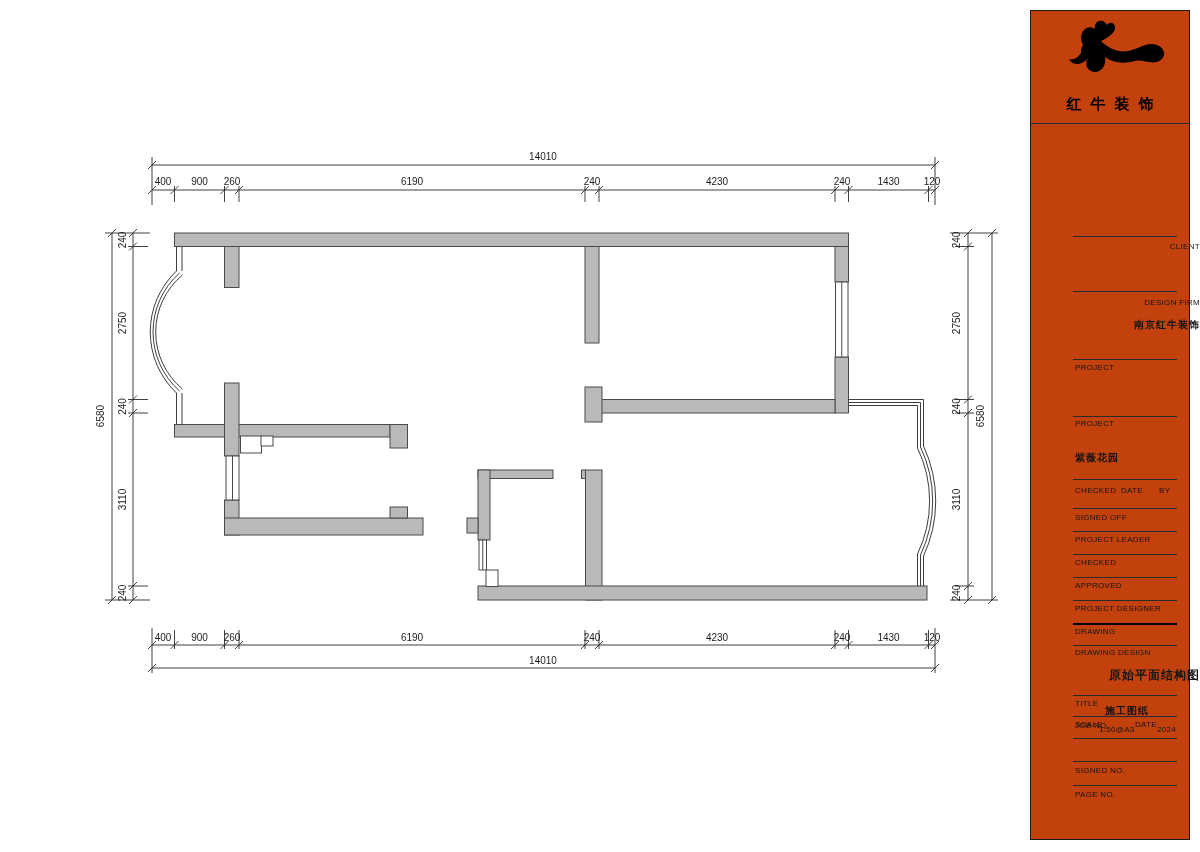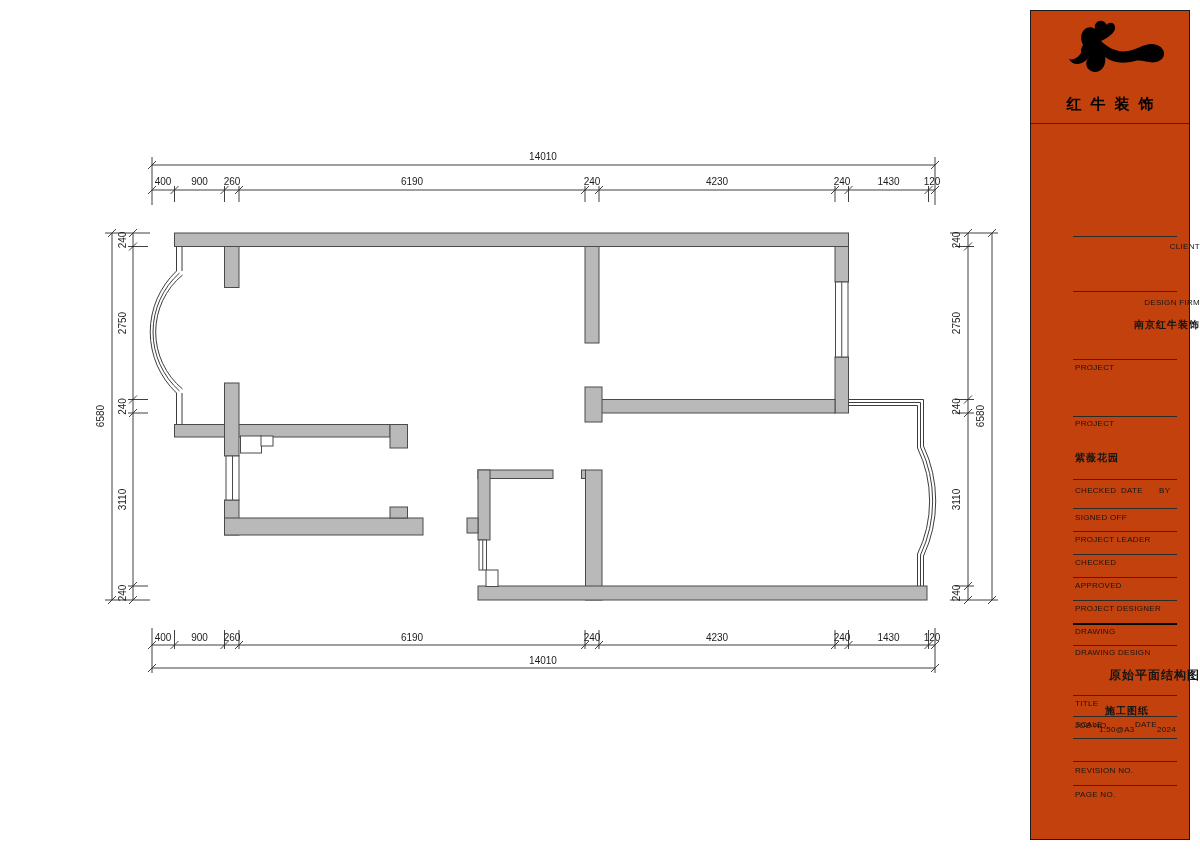--- a/index.html
+++ b/index.html
@@ -212,19 +212,19 @@
     <div class="hline" style="top:705px"></div>
     <div class="tb-label" style="left:44px;top:709px">SCALE</div>
     <div class="tb-label" style="left:68px;top:714px">1:50@A3</div>
     <div class="tb-label" style="left:104px;top:709px">DATE</div>
     <div class="tb-label" style="left:126px;top:714px">2024</div>
 
     <div class="hline" style="top:727px"></div>
     <div class="tb-label" style="left:44px;top:710px">JOB NO.</div>
 
     <div class="hline" style="top:750px"></div>
-    <div class="tb-label" style="left:44px;top:755px">REVISION NO.</div>
+    <div class="tb-label" style="left:44px;top:755px">SIGNED NO.</div>
 
     <div class="hline" style="top:774px"></div>
     <div class="tb-label" style="left:44px;top:779px">PAGE NO.</div>
   </div>
 
 </div>
 
 </body></html>

